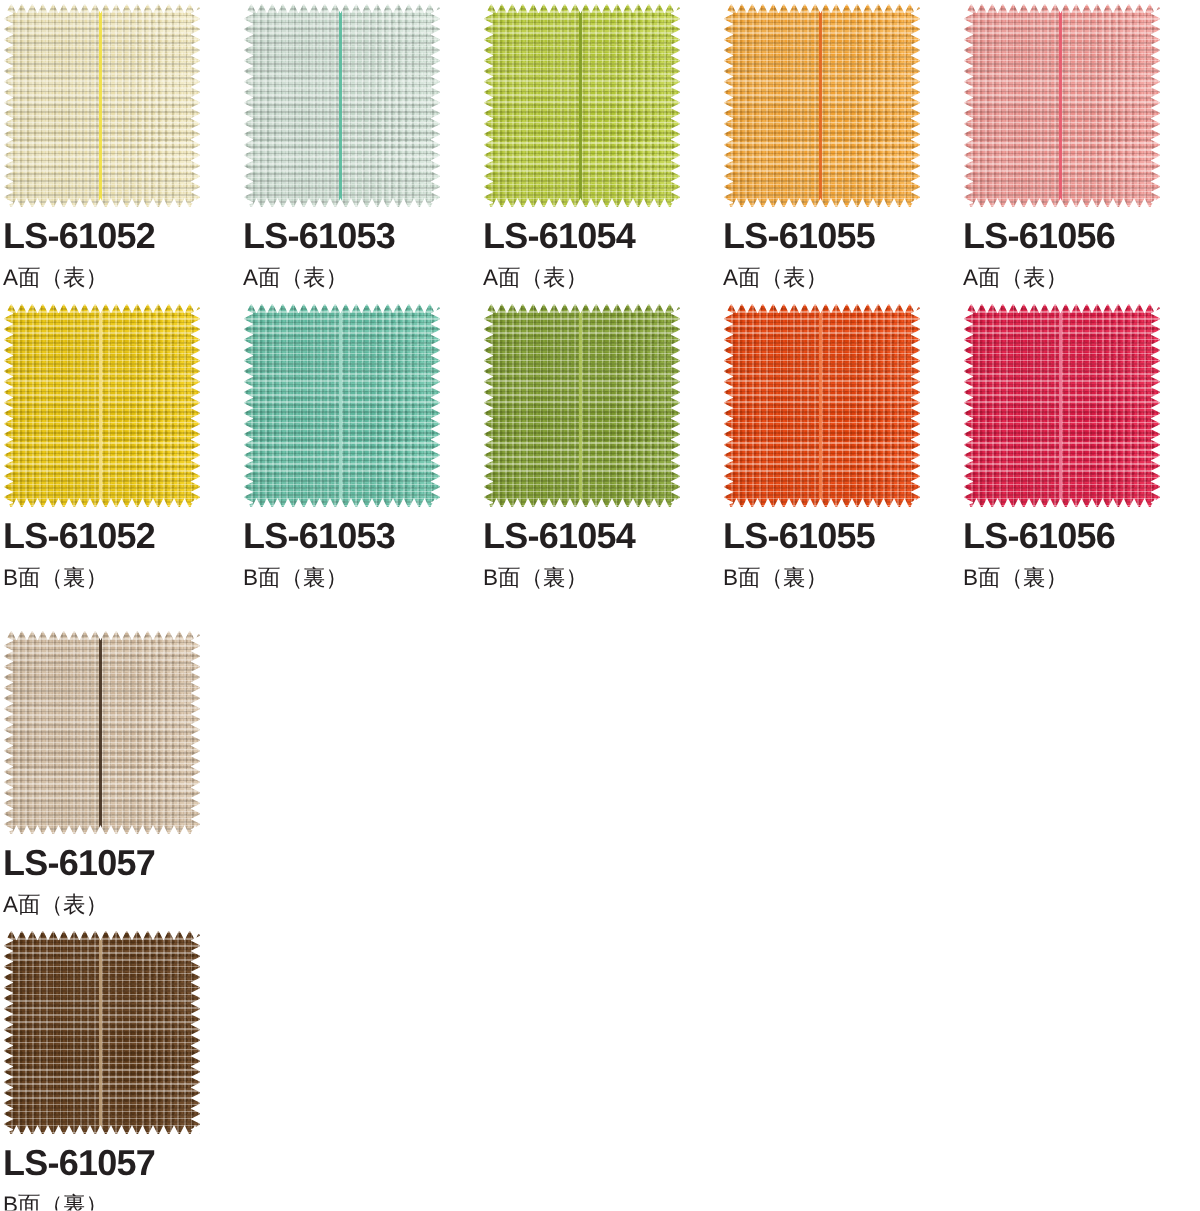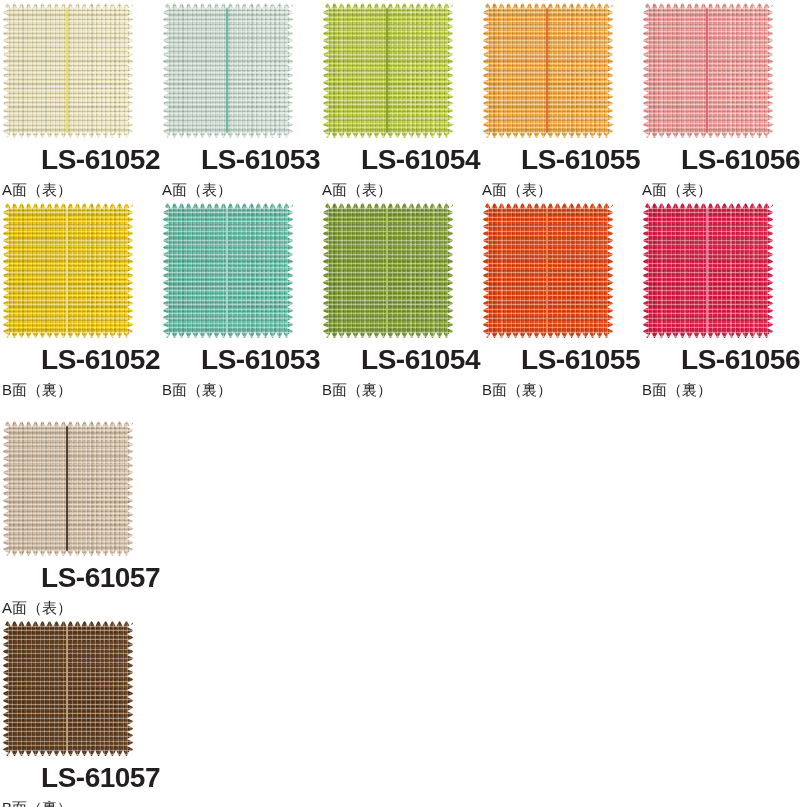--- a/index.html
+++ b/index.html
@@ -99,29 +99,28 @@
     top: -4px;
     height: 143px;
     width: 7px;
     background: #ffffff;
     pointer-events: none;
   }
   .pink-left { left: -1px; }
   .pink-right { right: -1px; }
 
   .code {
-    font-size: 28px;
+    font-size: 24px;
     font-weight: bold;
     color: #231f20;
     letter-spacing: -0.5px;
     line-height: 1;
     margin-top: 8px;
     margin-left: 2px;
     white-space: nowrap;
-    text-align: right;
   }
 
   .side {
     font-size: 15px;
     font-weight: normal;
     color: #231f20;
     line-height: 1;
     margin-top: 8px;
     margin-left: 2px;
     white-space: nowrap;

